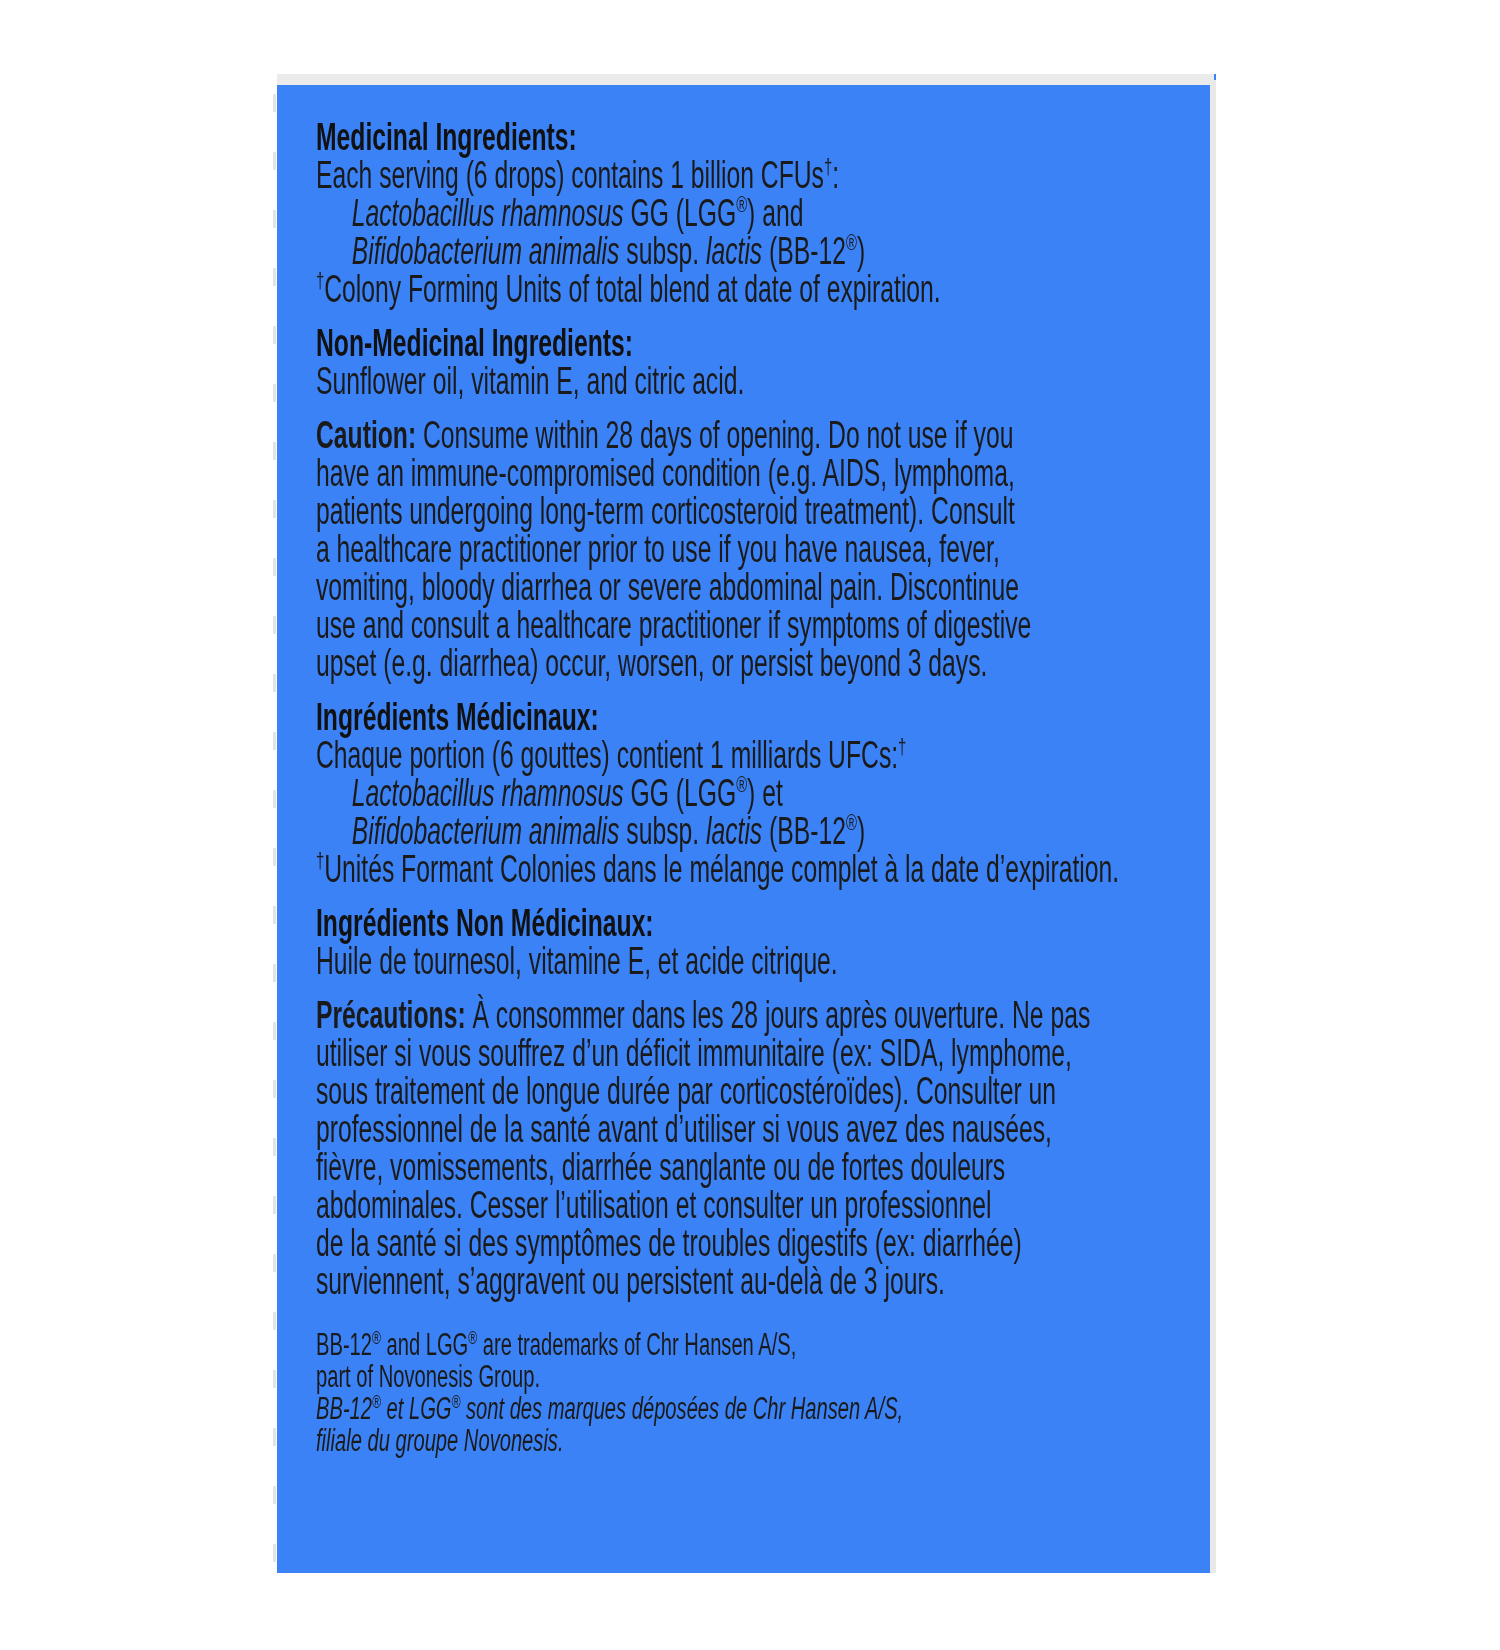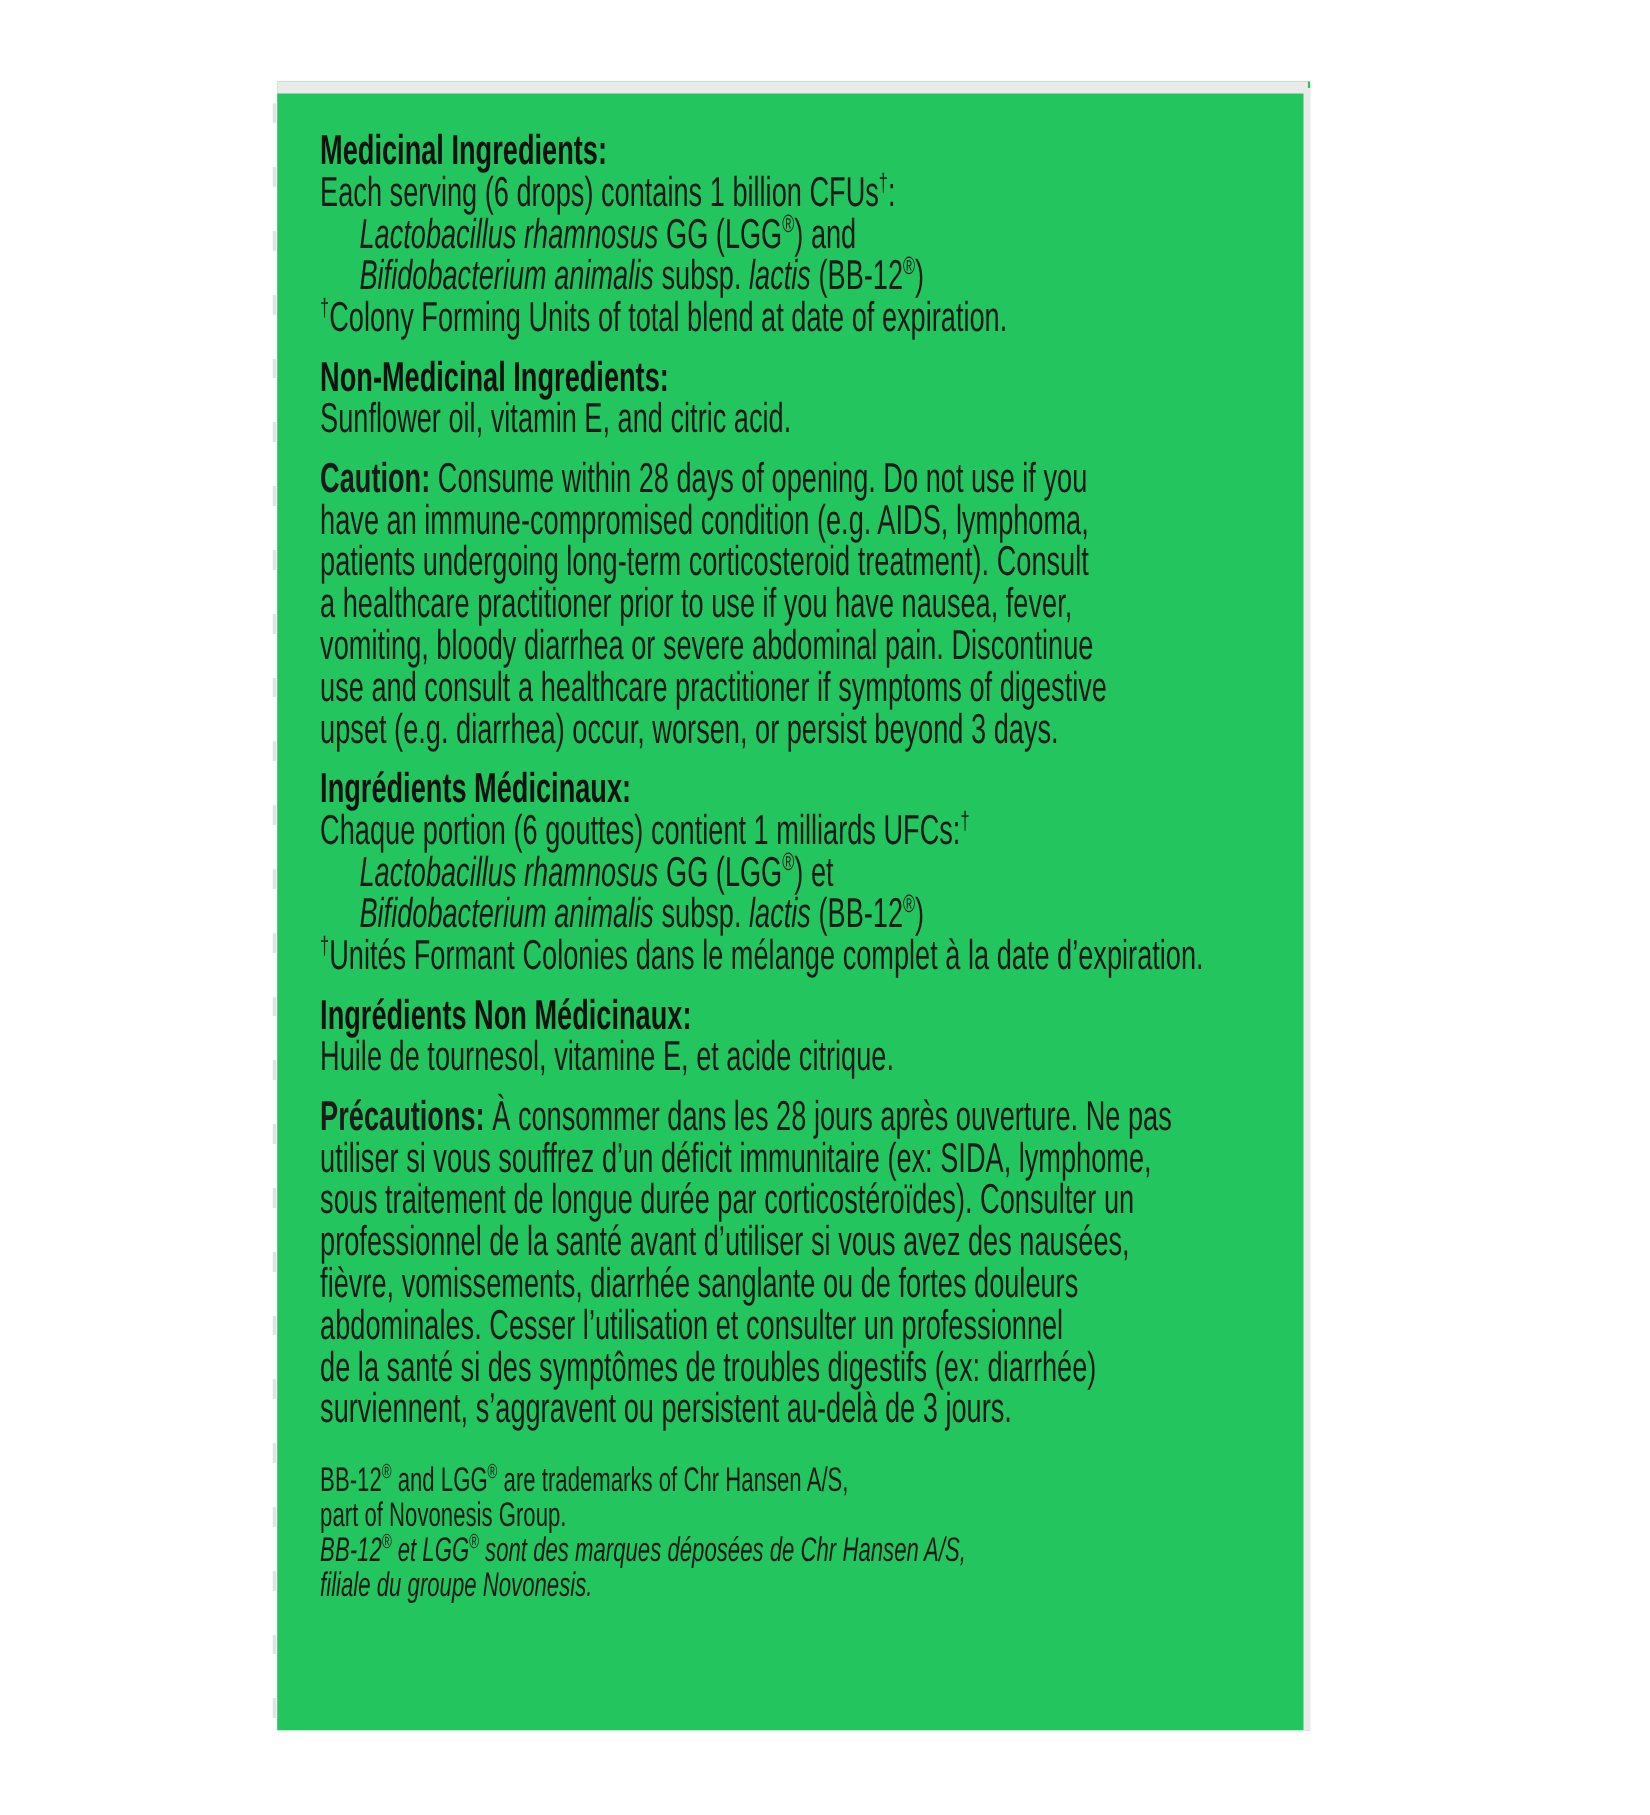--- a/index.html
+++ b/index.html
@@ -1,22 +1,22 @@
 <!DOCTYPE html>
 <html><head>
 <meta charset="utf-8">
 <style>
   html,body{margin:0;padding:0;}
   body{
     width:1500px;height:1650px;position:relative;background:#ffffff;
     font-family:"Liberation Sans", sans-serif;overflow:hidden;
   }
   .label{
-    position:absolute;left:252px;top:74px;width:939px;height:1499px;
-    background:#22c55e;
+    position:absolute;left:277px;top:74px;width:939px;height:1499px;
+    background:#3b82f6;
   }
   .top-band{
     position:absolute;left:0;top:0;width:937px;height:11px;
     background:#ebebeb;
   }
   .right-edge{
     position:absolute;right:0;top:6px;width:6px;height:1493px;
     background:#e9e9e9;
   }
   .left-dashes{

